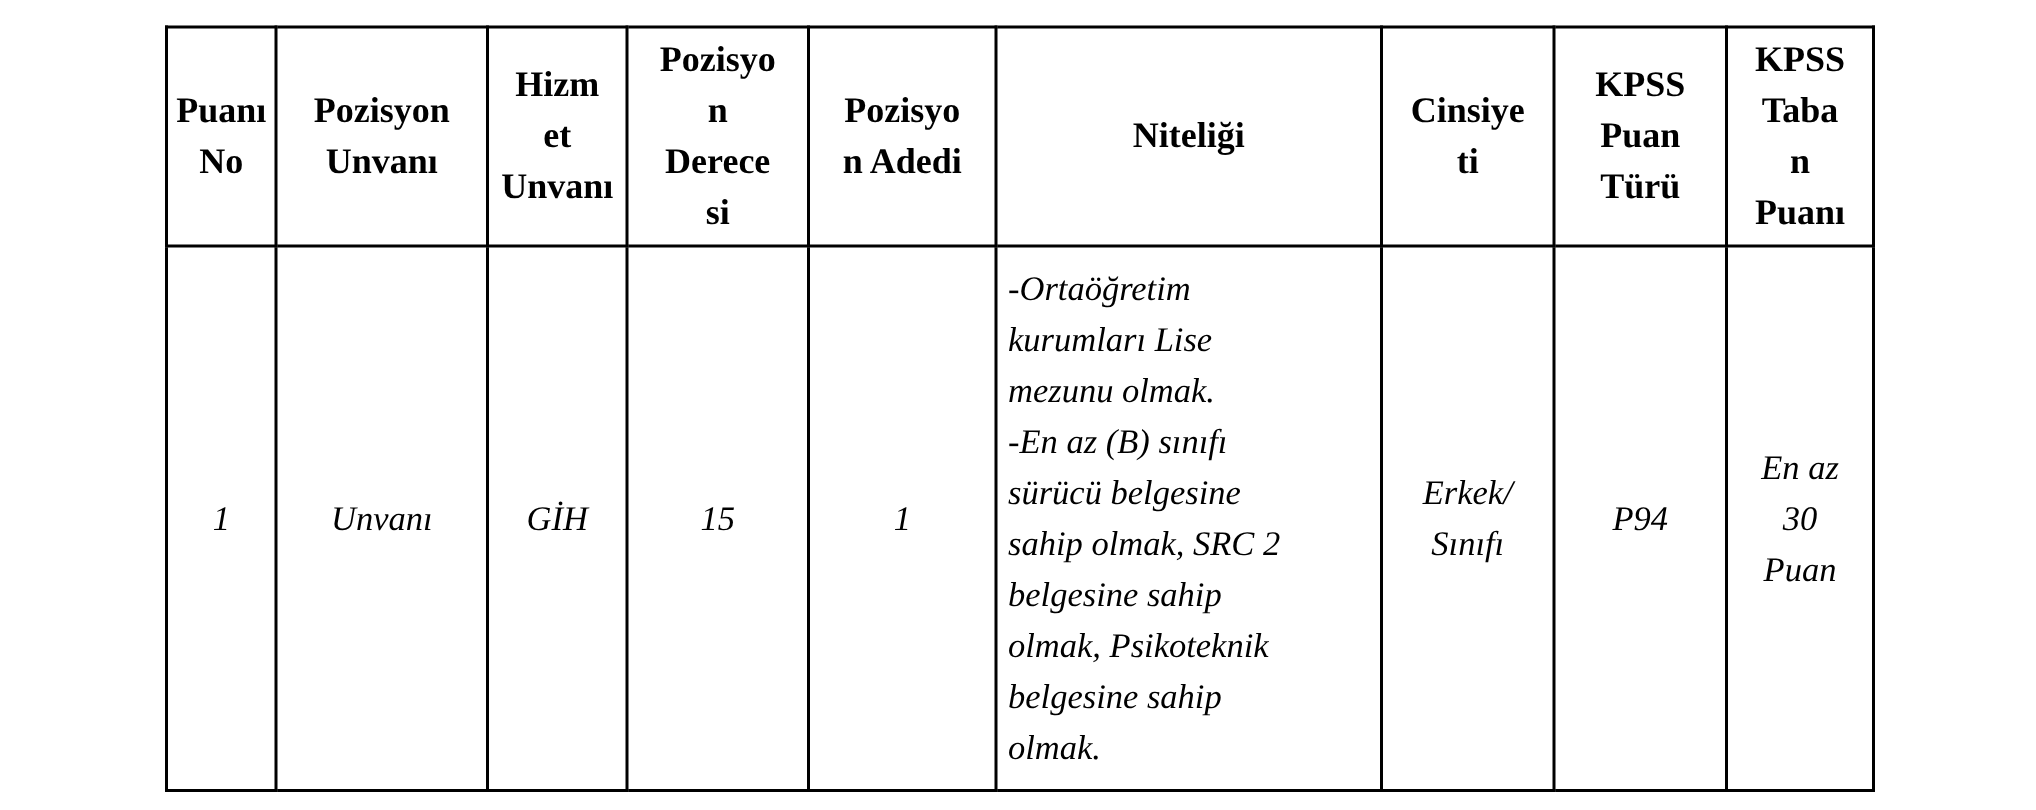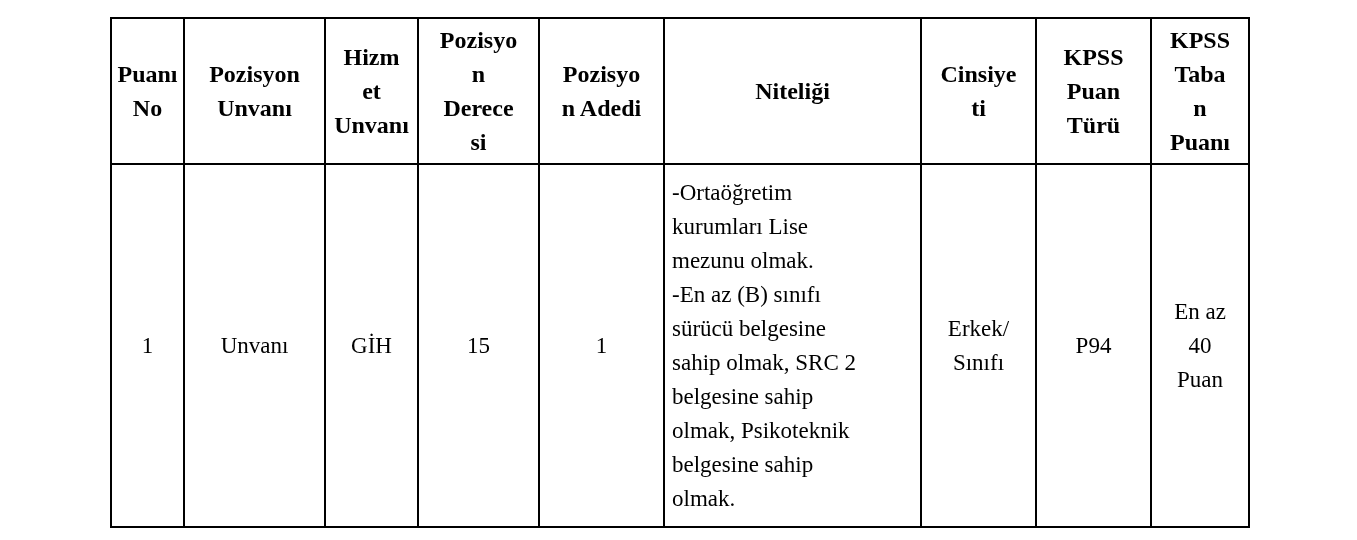--- a/index.html
+++ b/index.html
@@ -47,20 +47,21 @@
   table.positions tbody tr { height: 363px; }
 
   table.positions th {
     font-weight: bold;
     font-size: 24px;
     line-height: 34px;
   }
   table.positions td {
     font-size: 23px;
     line-height: 34px;
+    font-style: italic;
   }
   table.positions td.niteligi {
     text-align: left;
     padding-left: 7px;
     padding-right: 4px;
   }
 </style>
 </head>
 <body>
 
@@ -118,18 +119,18 @@
 sürücü belgesine
 sahip olmak, SRC 2
 belgesine sahip
 olmak, Psikoteknik
 belgesine sahip
 olmak.</td>
         <td>Erkek/
 Sınıfı</td>
         <td>P94</td>
         <td>En az
-40
+30
 Puan</td>
       </tr>
     </tbody>
   </table>
 </div>
 
 </body></html>

